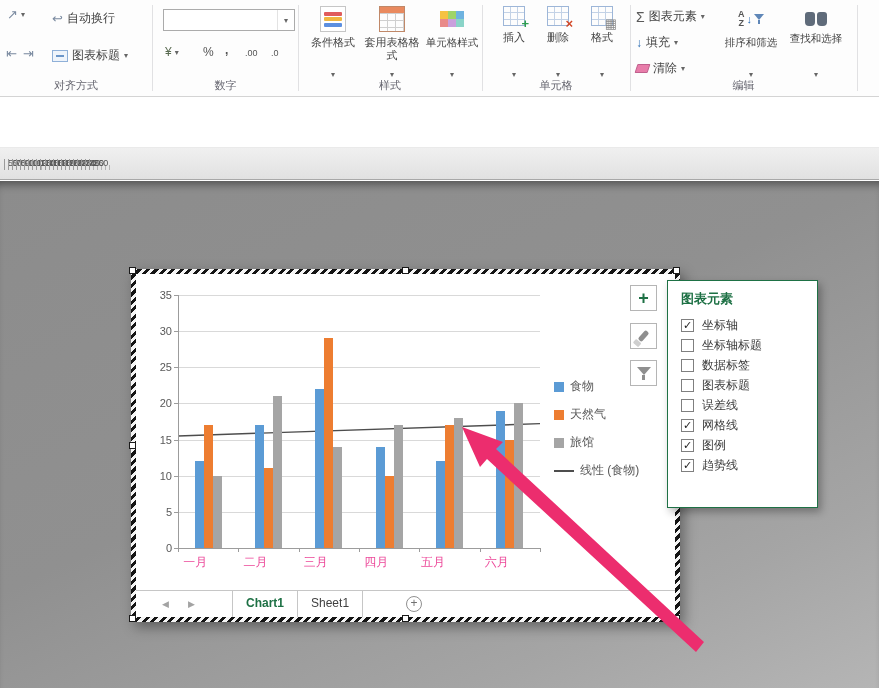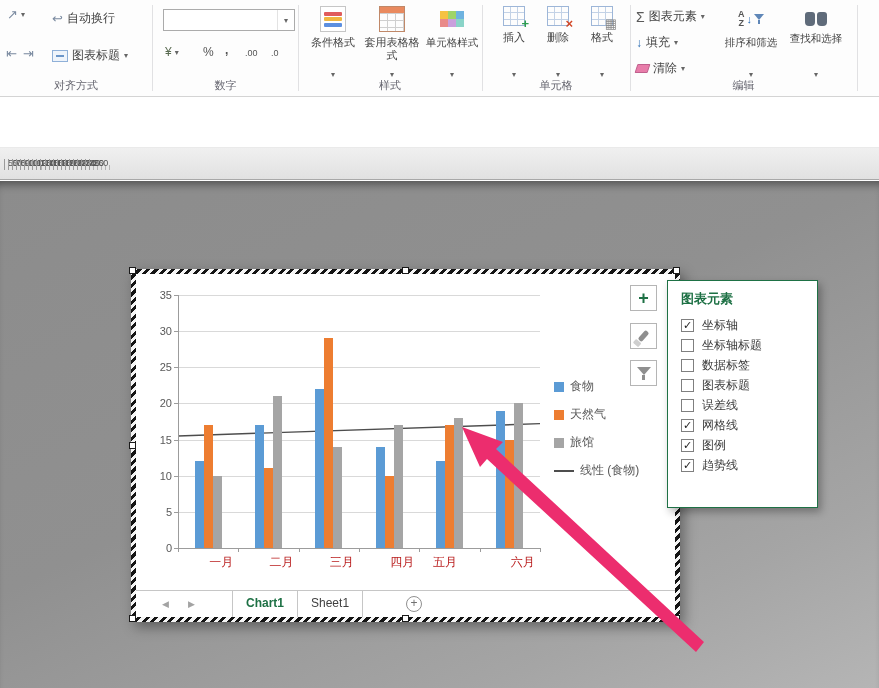--- a/index.html
+++ b/index.html
@@ -78,21 +78,21 @@
     box-shadow:4px 5px 12px rgba(0,0,0,.38)}
   .chart-inner{position:relative;width:100%;height:100%;background:#fff}
   .handle{position:absolute;width:7px;height:7px;background:#fff;border:1px solid #1a1a1a;z-index:6}
   .chart-content{position:absolute;left:0;top:0;right:0;bottom:27px}
   .gridline{position:absolute;height:1px;background:#d9d9d9}
   .gridline.axis-line{background:#9c9c9c}
   .vaxis{position:absolute;width:1px;background:#9c9c9c}
   .ytick{position:absolute;width:4px;height:1px;background:#9c9c9c}
   .cattick{position:absolute;width:1px;height:4px;background:#9c9c9c}
   .ylab{position:absolute;width:30px;text-align:right;font-size:11px;color:#595959}
-  .xlab{position:absolute;width:50px;text-align:right;font-size:12px;color:#b91c1c}
+  .xlab{position:absolute;width:50px;text-align:left;font-size:12px;color:#ec4899}
   .bar{position:absolute;width:9px}
   .legend{position:absolute;left:418px;top:104px;display:flex;flex-direction:column;gap:11px;font-size:12px;color:#595959}
   .legend-row{display:flex;align-items:center;gap:6px;white-space:nowrap}
   .swatch{width:10px;height:10px;flex:0 0 auto}
   .swatch.line{width:20px;height:2px}
   svg.trend{position:absolute;left:0;top:0;pointer-events:none}
 
   .sheet-bar{position:absolute;left:0;right:0;bottom:0;height:27px;background:#fff;border-top:1px solid #c6c6c6}
   .nav-ar{position:absolute;top:8px;font-size:9px;color:#a3a3a3}
   .sheet-tabs{position:absolute;left:96px;top:0;height:26px;display:flex}
@@ -408,21 +408,21 @@
           <div class="bar" style="left: 128px; top: 194.486px; height: 79.5143px; background: rgb(237, 125, 49);"></div>
           <div class="bar" style="left: 137px; top: 122.2px; height: 151.8px; background: rgb(165, 165, 165);"></div>
           <span class="xlab" style="left: 167.833px; top: 280px;">三月</span>
           <div class="bar" style="left: 179.333px; top: 114.971px; height: 159.029px; background: rgb(91, 155, 213);"></div>
           <div class="bar" style="left: 188.333px; top: 64.3714px; height: 209.629px; background: rgb(237, 125, 49);"></div>
           <div class="bar" style="left: 197.333px; top: 172.8px; height: 101.2px; background: rgb(165, 165, 165);"></div>
           <span class="xlab" style="left: 228.167px; top: 280px;">四月</span>
           <div class="bar" style="left: 239.667px; top: 172.8px; height: 101.2px; background: rgb(91, 155, 213);"></div>
           <div class="bar" style="left: 248.667px; top: 201.714px; height: 72.2857px; background: rgb(237, 125, 49);"></div>
           <div class="bar" style="left: 257.667px; top: 151.114px; height: 122.886px; background: rgb(165, 165, 165);"></div>
-          <span class="xlab" style="left: 271px; top: 280px;">五月</span>
+          <span class="xlab" style="left: 285px; top: 280px;">五月</span>
           <div class="bar" style="left: 300px; top: 187.257px; height: 86.7429px; background: rgb(91, 155, 213);"></div>
           <div class="bar" style="left: 309px; top: 151.114px; height: 122.886px; background: rgb(237, 125, 49);"></div>
           <div class="bar" style="left: 318px; top: 143.886px; height: 130.114px; background: rgb(165, 165, 165);"></div>
           <span class="xlab" style="left: 348.833px; top: 280px;">六月</span>
           <div class="bar" style="left: 360.333px; top: 136.657px; height: 137.343px; background: rgb(91, 155, 213);"></div>
           <div class="bar" style="left: 369.333px; top: 165.571px; height: 108.429px; background: rgb(237, 125, 49);"></div>
           <div class="bar" style="left: 378.333px; top: 129.429px; height: 144.571px; background: rgb(165, 165, 165);"></div>
         </div>
 
       <div class="sheet-bar">

